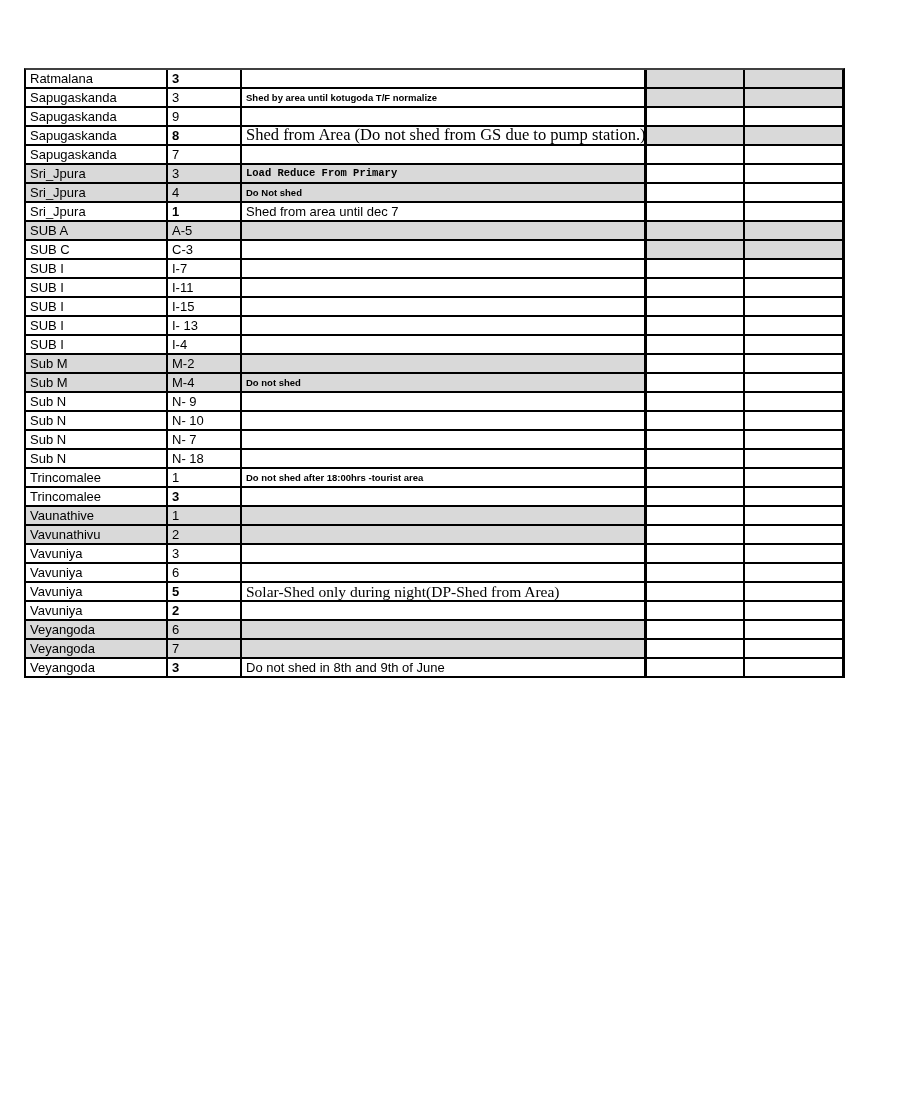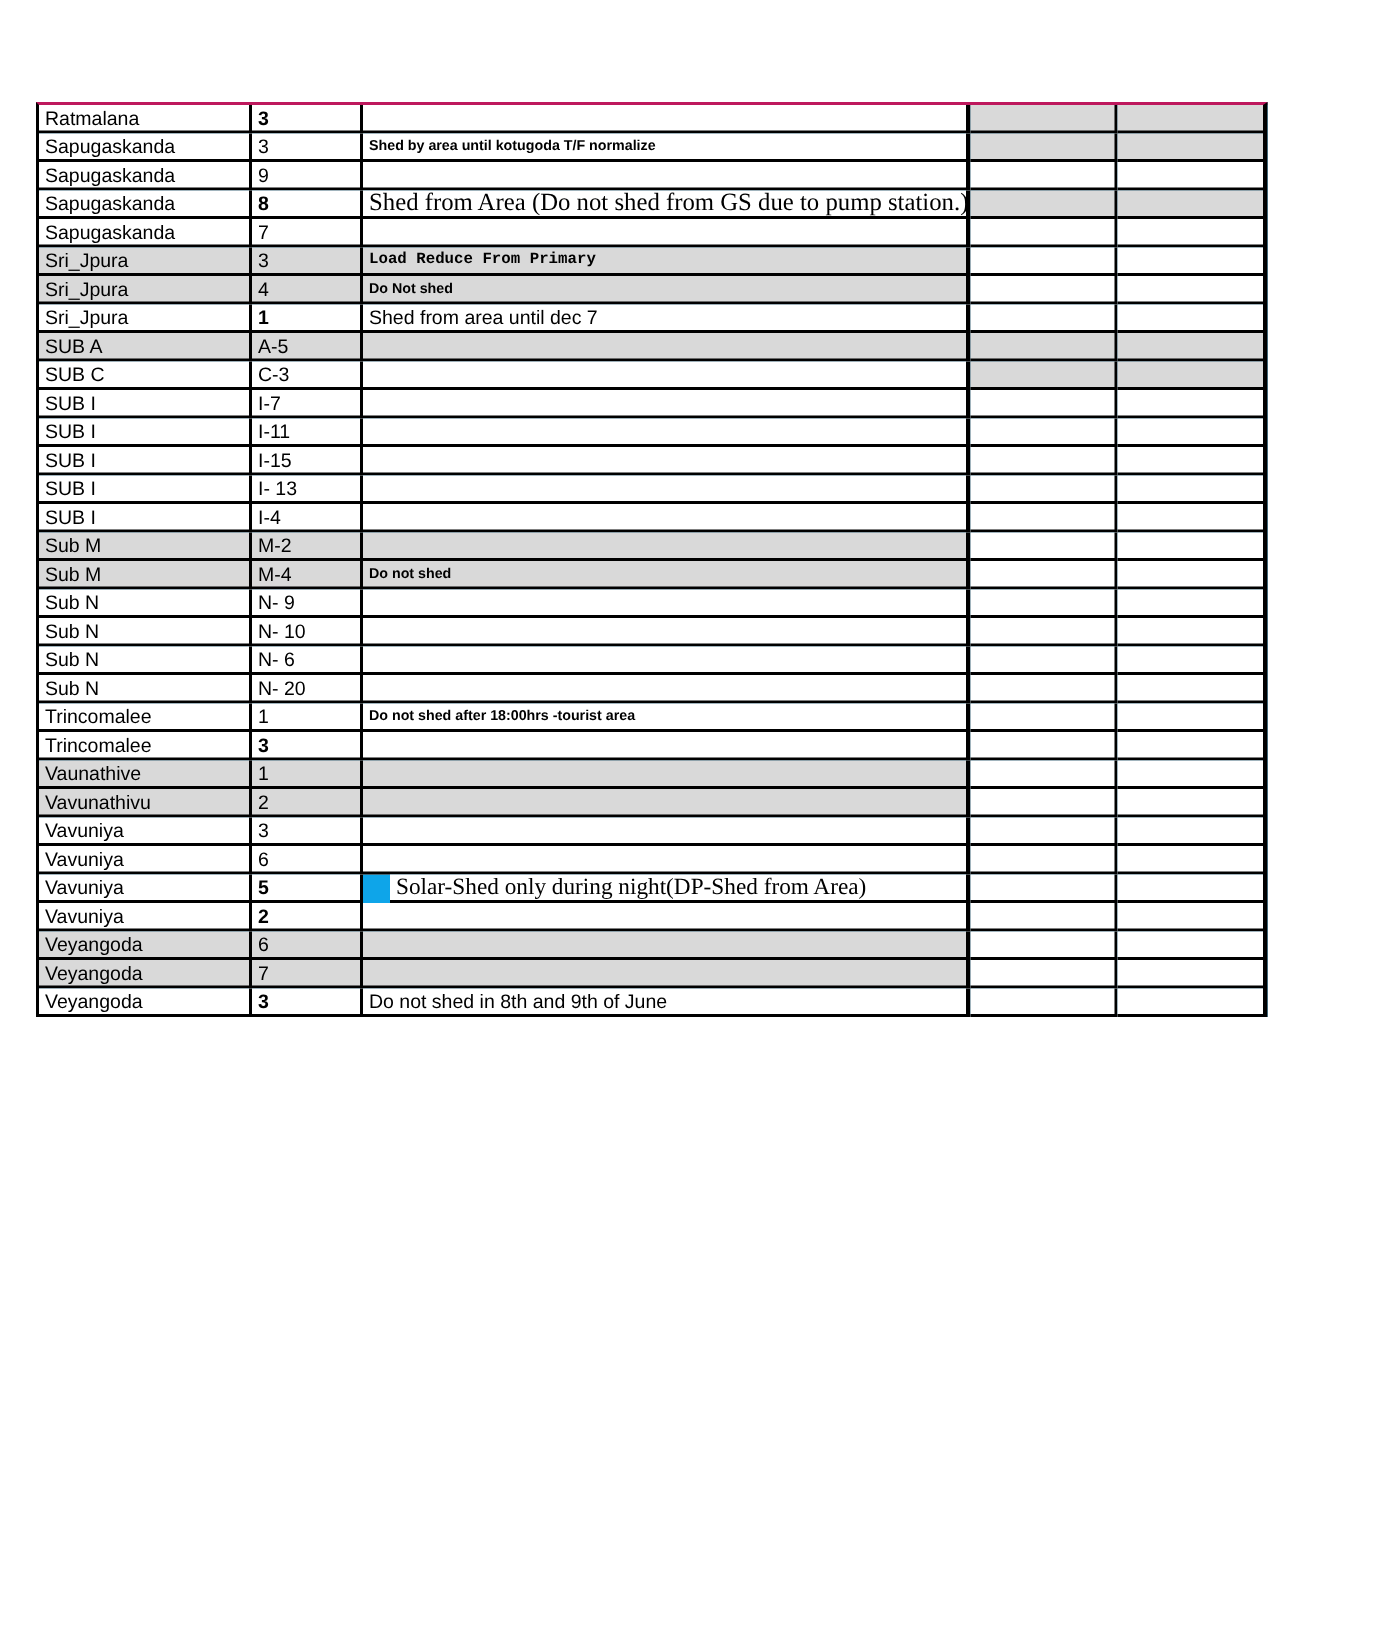--- a/index.html
+++ b/index.html
@@ -14,24 +14,24 @@
     height: 1094px;
     background: #ffffff;
     overflow: hidden;
   }
   .sheet-table {
     position: absolute;
     left: 24px;
     top: 68px;
     width: 821px;
     box-sizing: border-box;
-    border-top: 2px solid #be185d;
+    border-top: 2px solid #404040;
     border-left: 2px solid #000;
     border-right: 3px solid #000;
-    background: #0ea5e9;
+    background: #fca5a5;
   }
   .t-row {
     display: grid;
     grid-template-columns: 142px 74px 405px 98px 97px;
     height: 19px;
   }
   .cell {
     box-sizing: border-box;
     border-right: 2px solid #000;
     border-bottom: 2px solid #000;
@@ -46,21 +46,21 @@
     background: #ffffff;
   }
   .c-remark { border-right-width: 3px; }
   .c-x2 { border-right: none; }
   .shaded { background: #d9d9d9; }
   .bold { font-weight: bold; }
   
   .rs-sans-md   { font-size: 13px; }
   .rs-small-sans{ font-size: 9.5px; font-weight: 600; }
   .rs-serif-sm  { font-family: Liberation Mono, monospace; font-size: 10.5px; font-weight: 700; }
-  .rs-serif-md  { font-family: "Liberation Serif", serif; font-size: 15.5px; margin-left: 18px; }
+  .rs-serif-md  { font-family: "Liberation Serif", serif; font-size: 15.5px; }
   .rs-serif-lg  { font-family: "Liberation Serif", serif; font-size: 16.5px; }
 </style>
 </head>
 <body>
 
 <div class="page">
   <div class="sheet-table" id="sheet-table">
   <div class="t-row">
     <div class="cell c-name">Ratmalana</div>
     <div class="cell c-code bold">3</div>
@@ -208,29 +208,29 @@
   <div class="t-row">
     <div class="cell c-name">Sub N</div>
     <div class="cell c-code">N- 10</div>
     <div class="cell c-remark"></div>
     <div class="cell c-x1"></div>
     <div class="cell c-x2"></div>
   </div>
 
   <div class="t-row">
     <div class="cell c-name">Sub N</div>
-    <div class="cell c-code">N- 6</div>
+    <div class="cell c-code">N- 7</div>
     <div class="cell c-remark"></div>
     <div class="cell c-x1"></div>
     <div class="cell c-x2"></div>
   </div>
 
   <div class="t-row">
     <div class="cell c-name">Sub N</div>
-    <div class="cell c-code">N- 20</div>
+    <div class="cell c-code">N- 18</div>
     <div class="cell c-remark"></div>
     <div class="cell c-x1"></div>
     <div class="cell c-x2"></div>
   </div>
 
   <div class="t-row">
     <div class="cell c-name">Trincomalee</div>
     <div class="cell c-code">1</div>
     <div class="cell c-remark rs-small-sans">Do not shed after 18:00hrs -tourist area</div>
     <div class="cell c-x1"></div>

